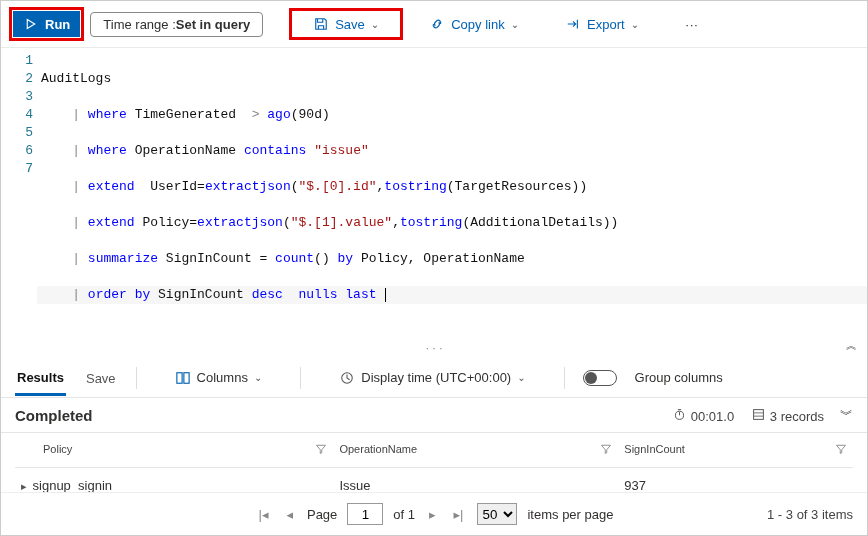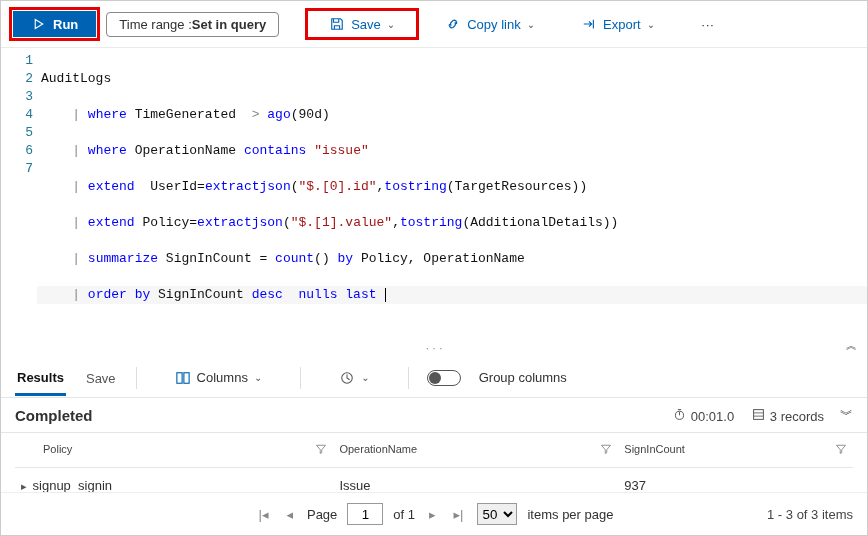--- a/index.html
+++ b/index.html
@@ -24,21 +24,21 @@
     align-items: center;
     padding: 6px 8px;
     gap: 6px;
     border-bottom: 1px solid #eaeaea;
   }
   .hlbox { border: 3px solid #e60000; padding: 1px; }
   .run-btn {
     background: #0062b3;
     color: #fff;
     border: none;
-    padding: 5px 18px;
+    padding: 5px 10px;
     display: inline-flex;
     align-items: center;
     gap: 6px;
     font-size: 13px;
     font-weight: 600;
     cursor: pointer;
   }
   .time-pill {
     border: 1px solid #888;
     border-radius: 4px;
@@ -256,20 +256,21 @@
       <span class="chev">⌄</span>
     </button>
     <span class="vdiv"></span>
     <button class="tbtn tdark">
       <span class="icon">
         <svg viewBox="0 0 16 16" width="14" height="14">
             <circle cx="8" cy="8" r="6" fill="none" stroke="#555" stroke-width="1.2"></circle>
             <path d="M8 4v4l3 2" stroke="#555" fill="none" stroke-width="1.2"></path>
           </svg>
       </span>
+      <span>Display time (UTC+00:00)</span>
       <span class="chev">⌄</span>
     </button>
     <span class="vdiv"></span>
     <span class="toggle"></span>
     <span>Group columns</span>
   </div>
 
   <div class="status-row">
     <span class="left">Completed</span>
     <span class="status-right">

